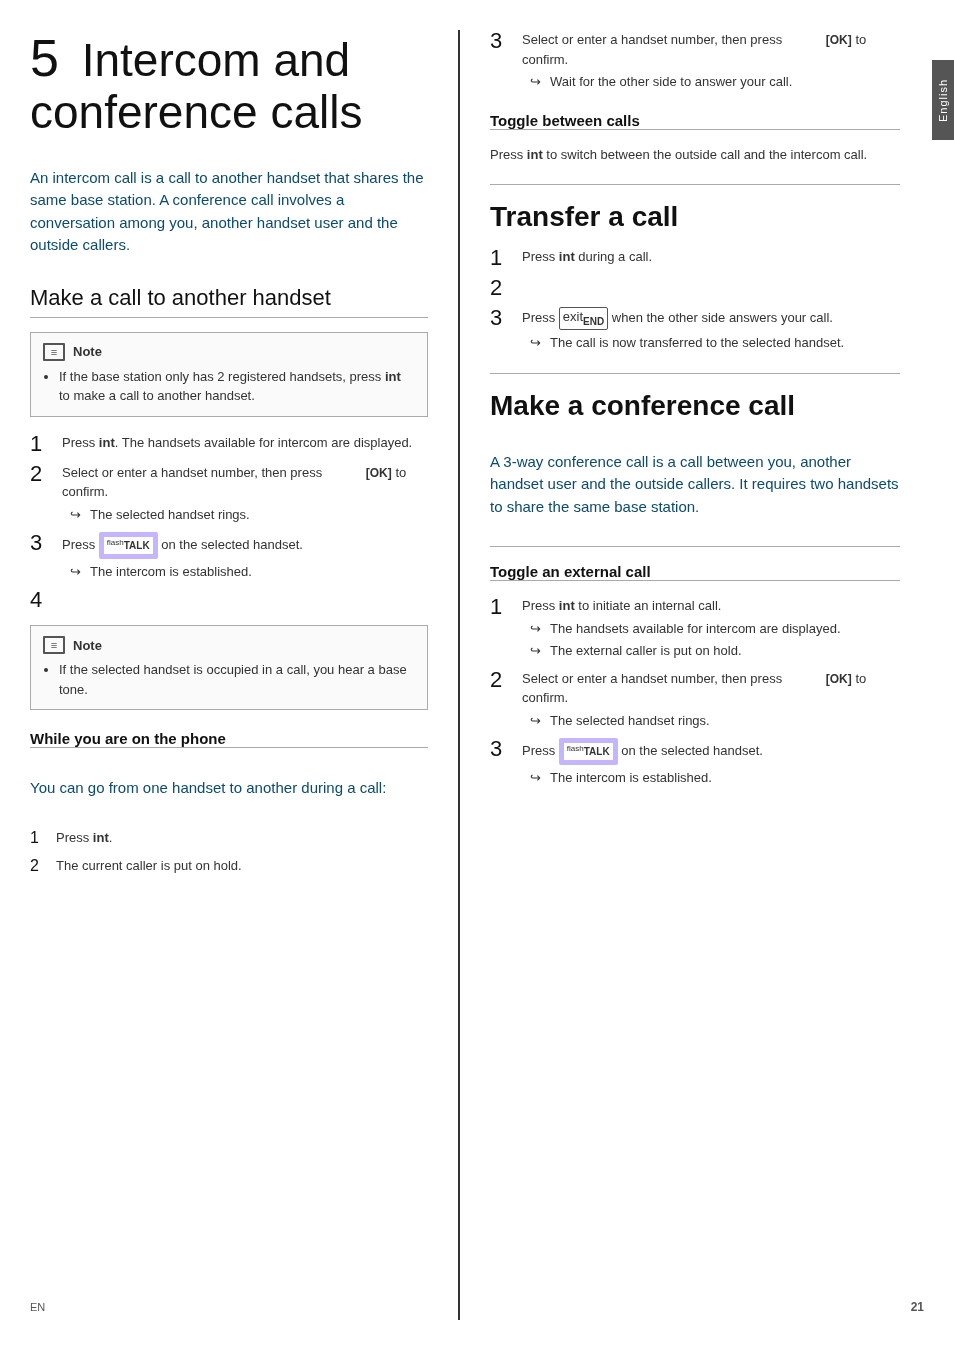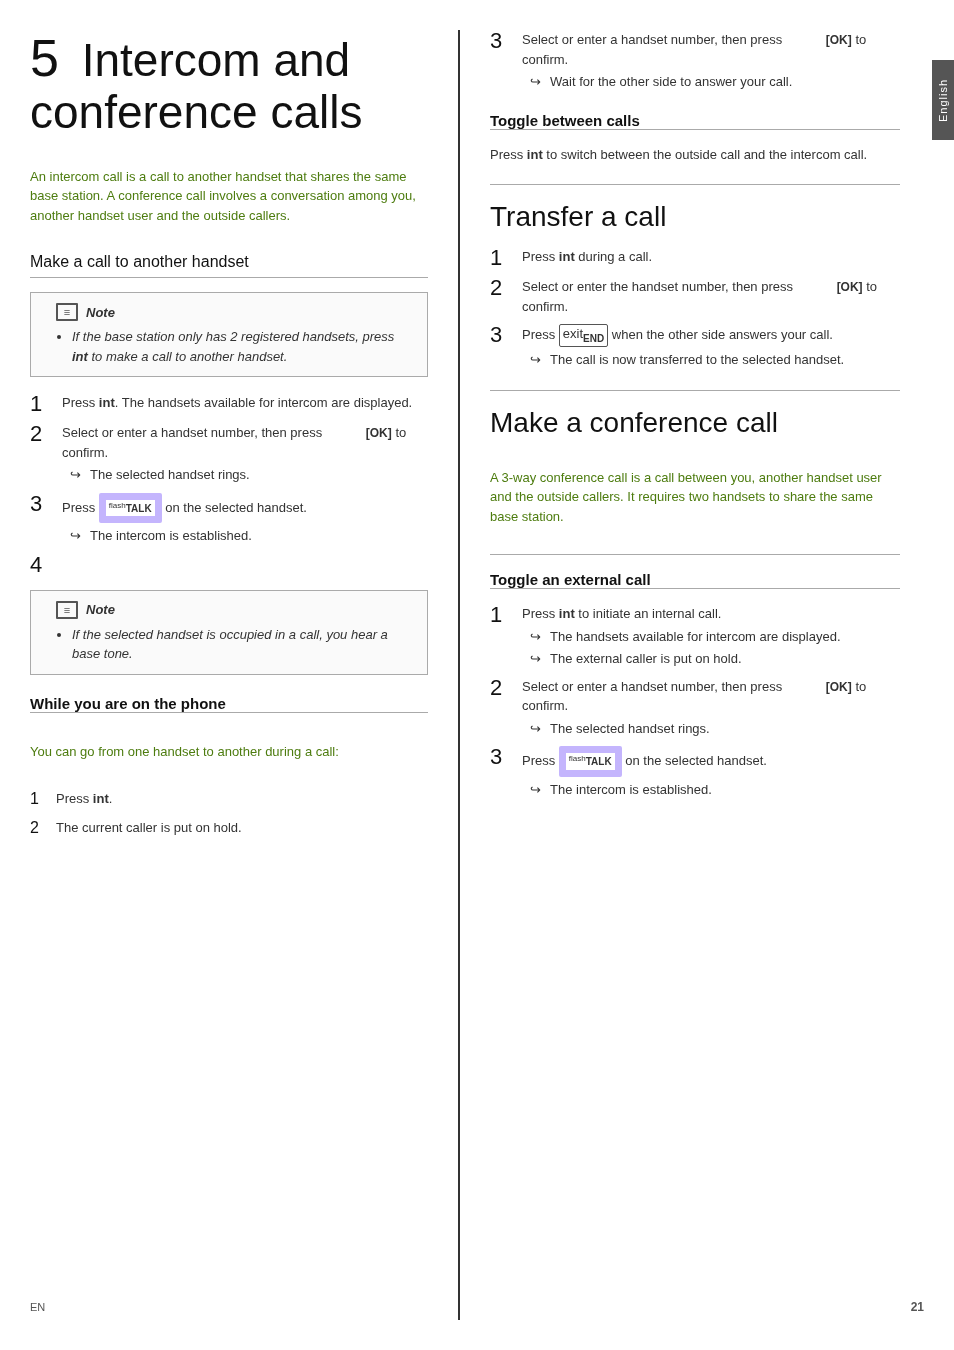--- a/index.html
+++ b/index.html
@@ -56,53 +56,52 @@
       line-height: 1.1;
       margin-bottom: 24px;
       color: #111;
     }
     h1.chapter .chapter-num {
       font-size: 52px;
       font-weight: 300;
       margin-right: 10px;
     }
     .intro-text {
-      font-size: 13px;
+      font-size: 15px;
       line-height: 1.5;
       margin-bottom: 28px;
-      color: #4d7c0f;
+      color: #0c4a6e;
       margin-top: 29px;
     }
     h2.section-title {
-      font-size: 16px;
+      font-size: 22px;
       font-weight: 400;
       margin-bottom: 14px;
       color: #111;
       padding-bottom: 6px;
       border-bottom: 1.5px solid #aaa;
     }
     h2.section-title-large {
       font-size: 28px;
-      font-weight: 400;
+      font-weight: 700;
       margin-bottom: 14px;
       color: #111;
     }
     h3.subsection-title {
       font-size: 15px;
       font-weight: 600;
       margin-bottom: 15px;
       border-bottom: 1.5px solid #aaa;
       color: #111;
     }
     .note-box {
       border: 1px solid #aaa;
-      padding: 10px 25px;
+      padding: 10px 12px;
       margin-bottom: 16px;
       background: #fafafa;
-      font-style: italic;
     }
     .note-header {
       display: flex;
       align-items: center;
       font-size: 13px;
       font-weight: 600;
       margin-bottom: 6px;
       color: #333;
     }
     .note-icon {
@@ -194,21 +193,21 @@
       border: none;
       padding: 0;
     }
     .btn-label {
       font-weight: 700;
       margin-left: 40px;
     }
     .key-talk {
       font-size: 10px;
       font-weight: 700;
-      border: 7px solid #c4b5fd;
+      border: 5px solid #c4b5fd;
       border-radius: 2px;
       padding: 0 3px;
       line-height: 1.4;
       display: inline-block;
       vertical-align: middle;
       white-space: nowrap;
     }
     .key-talk sup {
       font-size: 8px;
       font-weight: 400;
@@ -382,21 +381,20 @@
 
         <div class="step-list">
 
           <div class="step-item">
             <span class="step-num">1</span>
             <div class="step-content">Press <strong>int</strong> during a call.</div>
           </div>
 
           <div class="step-item">
             <span class="step-num">2</span>
-            <div class="step-content">Select or enter the handset number, then press <kbd class="btn-label">[OK]</kbd> to confirm.</div>
           </div>
 
           <div class="step-item">
             <span class="step-num">3</span>
             <div class="step-content">
               Press <span class="key-end"><sup>exit</sup>END</span> when the other side answers your call.
               <div class="arrow-item">
                 <span class="arrow-sym">↪</span>
                 <span class="arrow-text">The call is now transferred to the selected handset.</span>
               </div>

